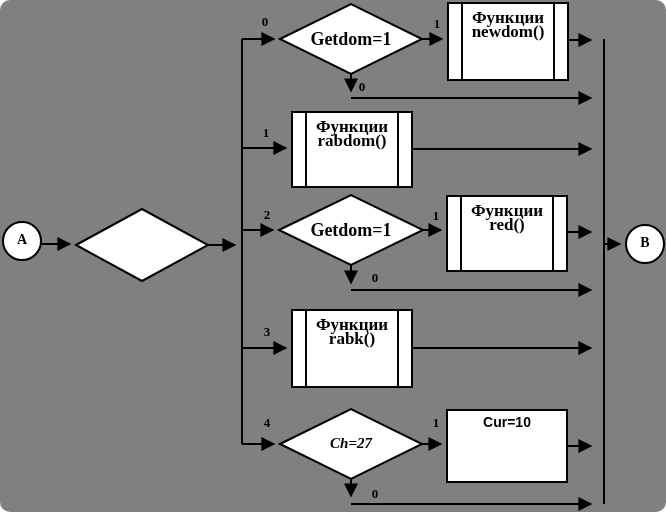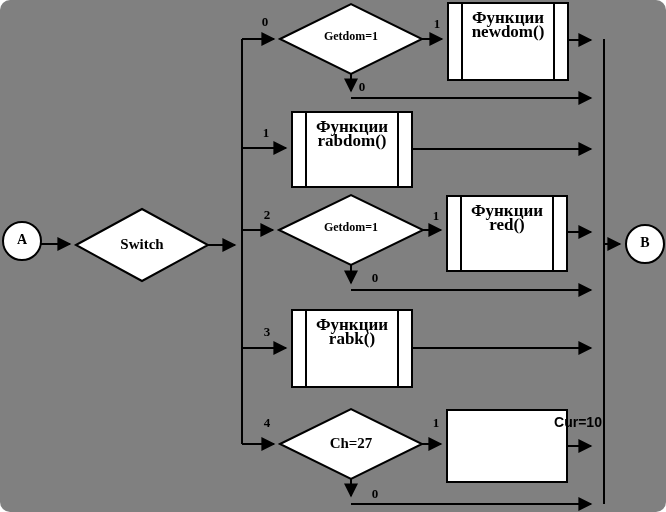--- a/index.html
+++ b/index.html
@@ -22,25 +22,25 @@
   .bar{stroke:var(--line);stroke-width:2;}
   .arrowhead{fill:var(--line);}
   .lbl{
     position:absolute;
     color:var(--line);
     font-weight:bold;
     text-align:center;
     line-height:1.1;
     white-space:nowrap;
   }
-  .lbl.node{font-size:12px;}
+  .lbl.node{font-size:18px;}
   .lbl.digit{font-size:13px;}
   .lbl.terminal{font-size:14px;}
   .lbl.switch{font-size:15px;}
-  .lbl.italic{font-size:15px;}
+  .lbl.italic{font-style:italic;font-size:15px;}
   .lbl.boxtext{font-size:17px;line-height:14px;white-space:normal;}
   .lbl.curtext{font-family:"Liberation Sans", sans-serif;font-size:14px;}
 </style>
 </head>
 <body>
 
 <div class="stage">
 
   <svg width="666" height="512" viewBox="0 0 666 512">
     <defs>
@@ -112,21 +112,20 @@
       <line class="bar" x1="398" y1="310" x2="398" y2="387"></line>
     </g>
 
     <polygon class="shape" points="280,444 351,409 422,444 351,479"></polygon>
     <rect class="shape" x="447" y="410" width="120" height="72"></rect>
 
     <circle class="shape" cx="645" cy="244" r="19"></circle>
   </svg>
 
   <div class="lbl terminal" style="left:4px;top:232px;width:36px;">A</div>
-  <div class="lbl switch" style="left:92px;top:236px;width:100px;">Switch</div>
 
   <div class="lbl digit" style="left:255px;top:15px;width:20px;">0</div>
   <div class="lbl digit" style="left:256px;top:126px;width:20px;">1</div>
   <div class="lbl digit" style="left:257px;top:208px;width:20px;">2</div>
   <div class="lbl digit" style="left:257px;top:325px;width:20px;">3</div>
   <div class="lbl digit" style="left:257px;top:416px;width:20px;">4</div>
 
   <div class="lbl node" style="left:291px;top:30px;width:120px;">Getdom=1</div>
   <div class="lbl digit" style="left:427px;top:17px;width:20px;">1</div>
   <div class="lbl digit" style="left:352px;top:80px;width:20px;">0</div>
@@ -137,16 +136,16 @@
   <div class="lbl node" style="left:291px;top:221px;width:120px;">Getdom=1</div>
   <div class="lbl digit" style="left:426px;top:209px;width:20px;">1</div>
   <div class="lbl digit" style="left:365px;top:271px;width:20px;">0</div>
   <div class="lbl boxtext" style="left:461px;top:204px;width:92px;"><span>Функции</span><br><span>red()</span></div>
 
   <div class="lbl boxtext" style="left:306px;top:318px;width:92px;"><span>Функции</span><br><span>rabk()</span></div>
 
   <div class="lbl italic" style="left:291px;top:435px;width:120px;">Ch=27</div>
   <div class="lbl digit" style="left:426px;top:416px;width:20px;">1</div>
   <div class="lbl digit" style="left:365px;top:487px;width:20px;">0</div>
-  <div class="lbl curtext" style="left:474px;top:415px;width:120px;padding-left:44px;">Cur=10</div>
+  <div class="lbl curtext" style="left:447px;top:415px;width:120px;">Cur=10</div>
 
   <div class="lbl terminal" style="left:627px;top:235px;width:36px;">B</div>
 </div>
 
 </body></html>

